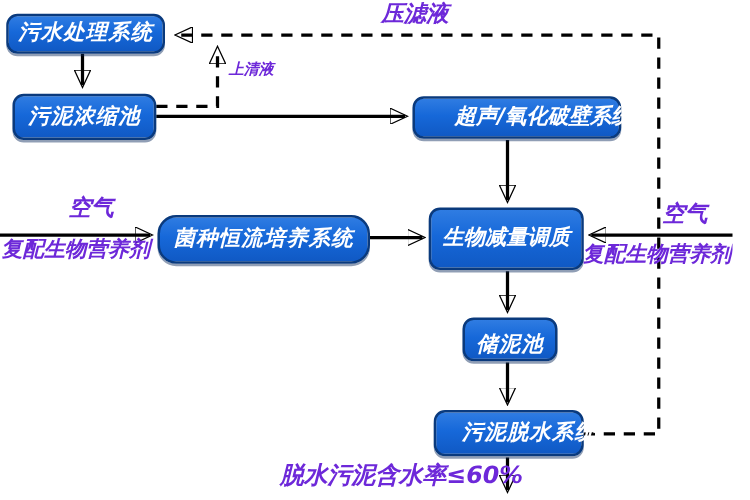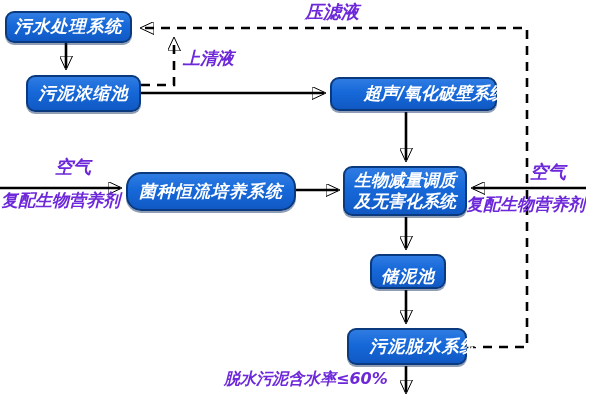--- a/index.html
+++ b/index.html
@@ -54,52 +54,51 @@
     <path class="dashed" marker-end="url(#ah)" d="M467,347 H527 V28 H142"></path>
     <path class="dashed" marker-end="url(#ah)" d="M125,85 H174 V39"></path>
 
     <path class="edge" d="M597.5,0 V400"></path>
   </svg>
 
   <div class="box" style="left:5px;top:11px;width:127px;height:32px;">
     <span>污水处理系统</span>
   </div>
 
-  <div class="box" style="left:10px;top:75px;width:115px;height:37px;margin-left:16px;">
+  <div class="box" style="left:10px;top:75px;width:115px;height:37px;">
     <span>污泥浓缩池</span>
   </div>
 
   <div class="box" style="left:330px;top:77px;width:167px;height:34px;letter-spacing:0;padding-left:43px;">
     <span>超声/氧化破壁系统</span>
   </div>
 
   <div class="box" style="left:126px;top:172px;width:170px;height:39px;border-radius:15px;">
     <span>菌种恒流培养系统</span>
   </div>
 
   <div class="box" style="left:343px;top:166px;width:124px;height:50px;letter-spacing:0;">
     <span>生物减量调质</span>
-    <span>及无害化系统</span>
   </div>
 
   <div class="box" style="left:370px;top:254px;width:76px;height:35px;justify-content:flex-end;">
     <span>储泥池</span>
   </div>
 
   <div class="box" style="left:347px;top:328px;width:120px;height:37px;padding-left:33px;">
     <span>污泥脱水系统</span>
   </div>
 
   <span class="lbl" style="left:305px;top:2px;font-size:18px;">压滤液</span>
 
-  <span class="lbl" style="left:183px;top:49px;font-size:17px;">上清液</span>
+  <span class="lbl" style="left:183px;top:49px;font-size:12px;">上清液</span>
 
   <span class="lbl" style="left:55px;top:157px;font-size:18px;">空气</span>
 
   <span class="lbl" style="left:1px;top:191px;font-size:17px;">复配生物营养剂</span>
 
   <span class="lbl" style="left:530px;top:162px;font-size:18px;">空气</span>
 
   <span class="lbl" style="left:466px;top:195px;font-size:17px;">复配生物营养剂</span>
 
-  <span class="lbl" style="left:224px;top:370px;font-size:16px;">脱水污泥含水率≤60%</span>
+  <span class="lbl" style="left:224px;top:370px;font-size:19px;">脱水污泥含水率≤60%</span>
 
 </div>
 
 </body></html>

